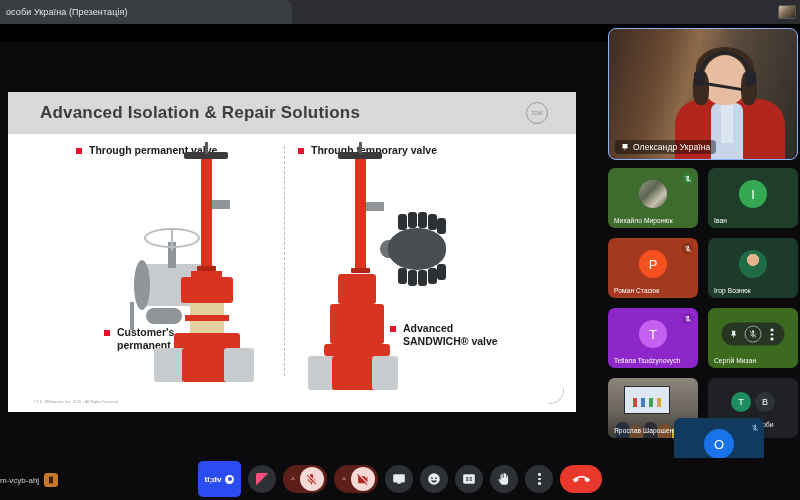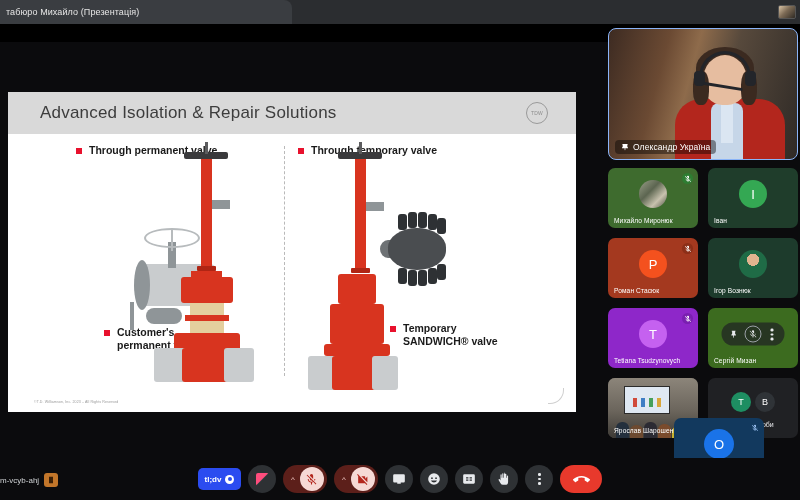--- a/index.html
+++ b/index.html
@@ -39,21 +39,21 @@
   
   .slide {
     position: absolute; left: 8px; top: 50px; width: 568px; height: 320px;
     background: #ffffff; overflow: hidden;
   }
   .slide-header {
     position: relative; height: 42px; background: #d9d9d9;
     display: flex; align-items: center; padding: 0 16px 0 32px;
   }
   .slide-title {
-    font-size: 17px; color: #3d3d3d; font-weight: 400; letter-spacing: .2px;
+    font-size: 17px; color: #3d3d3d; font-weight: 700; letter-spacing: .2px;
   }
   .tdw-logo {
     position: absolute; right: 28px; top: 10px; width: 22px; height: 22px;
     border-radius: 50%; border: 1.4px solid #9a9a9a;
     display: flex; align-items: center; justify-content: center;
   }
   .tdw-logo span { font-size: 5px; color: #8d8d8d; letter-spacing: .2px; }
 
   .slide-body { position: relative; height: 278px; background: #fff; }
 
@@ -255,21 +255,21 @@
   .tbtn.danger-split .round {
     width: 24px; height: 24px; border-radius: 50%; background: #f6d9d5;
     display: flex; align-items: center; justify-content: center;
   }
   .tbtn.danger-split .round svg { width: 13px; height: 13px; fill: #b3261d; }
   .tbtn.end {
     width: 42px; border-radius: 14px; background: #e8392c;
   }
   .tbtn.end svg { width: 17px; height: 17px; fill: #fff; }
   .tldv {
-    height: 22px; border-radius: 5px; background: #2b4cf0;
+    height: 36px; border-radius: 5px; background: #2b4cf0;
     display: flex; align-items: center; gap: 4px; padding: 0 7px;
     color: #fff; font-size: 8px; font-weight: bold;
   }
   .tldv .rec { width: 9px; height: 9px; border-radius: 50%; background: #fff;
                display: flex; align-items: center; justify-content: center; }
   .tldv .rec::after { content:""; width:4px; height:4px; border-radius:50%; background:#2b4cf0; }
   .tbtn.brand { background: #2e3134; }
   .brand-glyph { width: 13px; height: 13px; position: relative; }
   .brand-glyph::before { content:""; position:absolute; left:0; top:0; width:13px; height:13px;
      background: linear-gradient(135deg,#ff4d7d 0%,#ff4d7d 48%,#d9d9d9 48%,#d9d9d9 100%);
@@ -277,21 +277,21 @@
   .dots { display: flex; flex-direction: column; gap: 2px; align-items: center; }
   .dots i { width: 2.6px; height: 2.6px; background: #e8eaed; border-radius: 50%; }
 </style>
 </head>
 <body>
 
 <div class="app">
 
   <div class="titlebar">
     <div class="tab">
-      <span class="tab-title">табюро Михайло (Презентація)</span>
+      <span class="tab-title">особи Україна (Презентація)</span>
     </div>
     <div class="tabstrip-rest"></div>
     <div class="win-thumb"></div>
   </div>
   <div class="blackbar"></div>
 
   <div class="stage">
 
     <div class="slide">
       <div class="slide-header">
@@ -311,21 +311,21 @@
         <div class="bullet-row b-right-top">
           <div class="bullet-sq"></div>
           <div class="bullet-txt">Through temporary valve</div>
         </div>
         <div class="bullet-row b-left-cap">
           <div class="bullet-sq"></div>
           <div class="bullet-txt">Customer's permanent valve</div>
         </div>
         <div class="bullet-row b-right-cap">
           <div class="bullet-sq"></div>
-          <div class="bullet-txt">Temporary SANDWICH® valve</div>
+          <div class="bullet-txt">Advanced SANDWICH® valve</div>
         </div>
 
         <div class="art L">
           <div class="art grey ballbody" style="position:absolute"></div>
           <div class="art dgrey balldisc" style="position:absolute"></div>
           <div class="art dgrey ballstem" style="position:absolute"></div>
           <div class="ballwheel" style="position:absolute"></div>
 
           <div class="art blk topbar" style="position:absolute;left:46px;top:10px"></div>
           <div class="art tophandle" style="position:absolute;left:67px;top:0px"></div>

